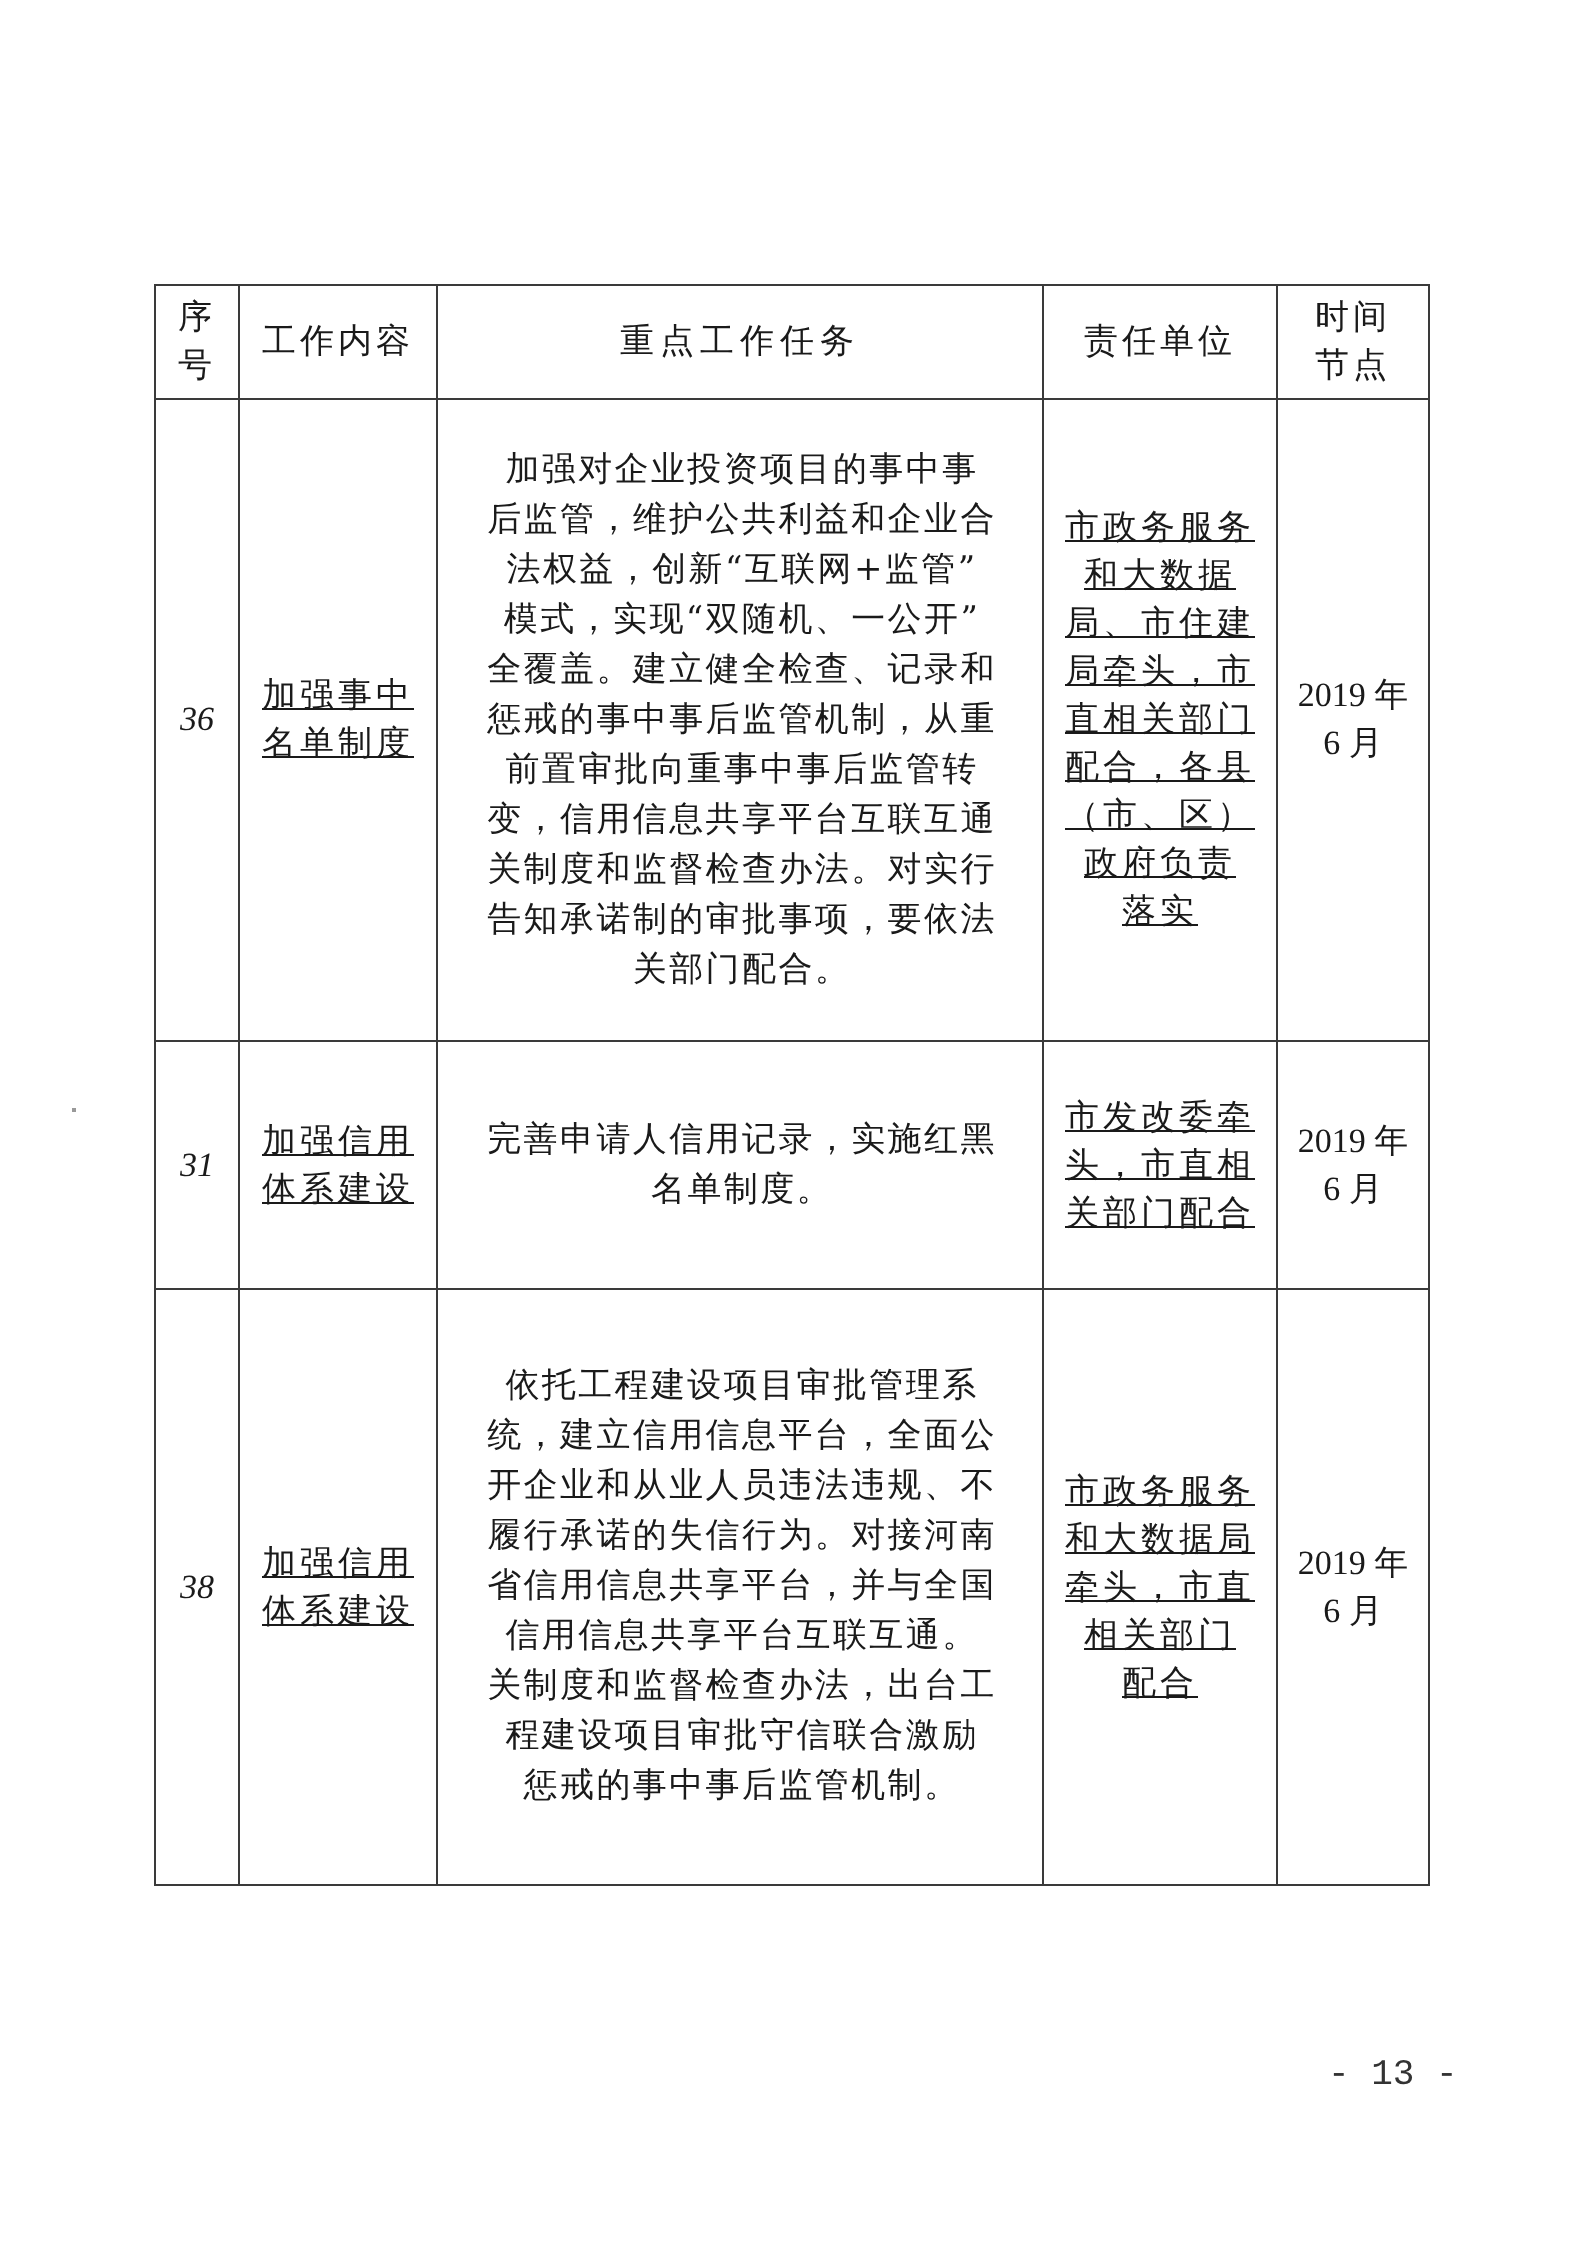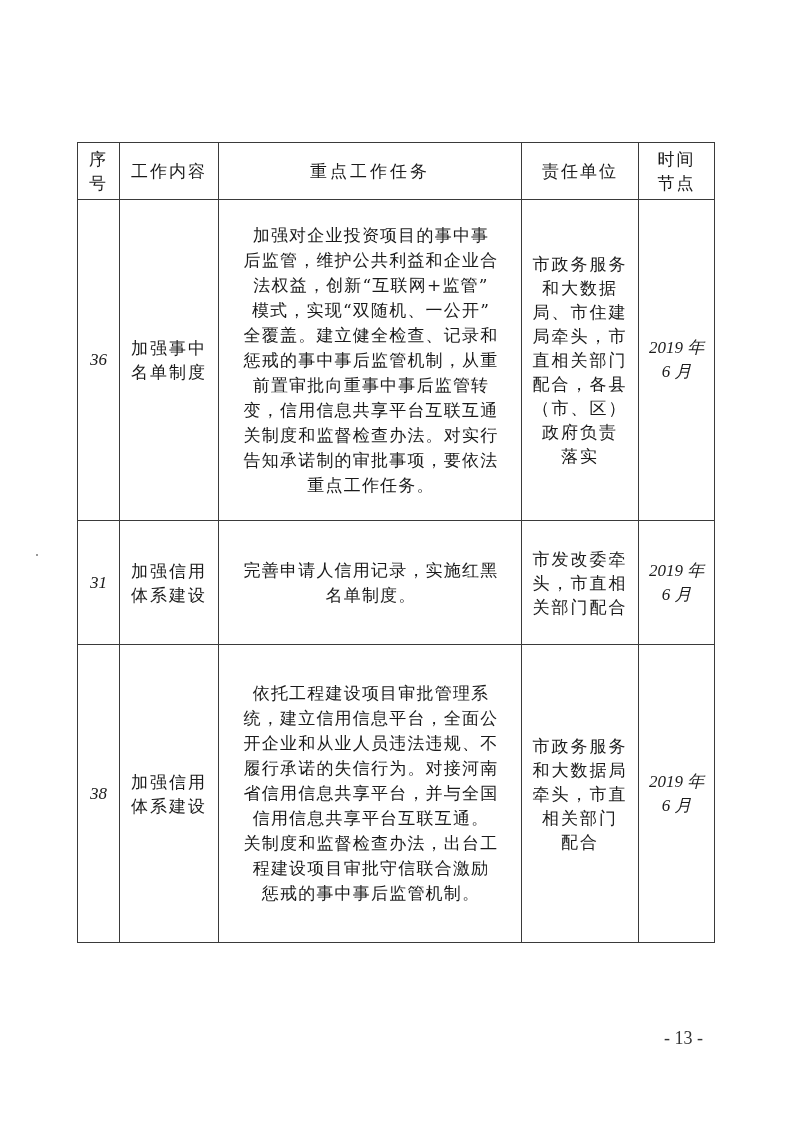--- a/index.html
+++ b/index.html
@@ -10,27 +10,27 @@
               table-layout: fixed; width: 637px; }
   table.tbl td, table.tbl th { border: 1.3px solid #3a3a3a; padding: 0; vertical-align: middle;
               text-align: center; font-weight: normal; font-size: 17px; line-height: 24px; }
   col.c0 { width: 42px; } col.c1 { width: 99px; } col.c2 { width: 303px; }
   col.c3 { width: 117px; } col.c4 { width: 76px; }
   tr.hdr { height: 57px; }
   tr.r36 { height: 321px; }
   tr.r37 { height: 124px; }
   tr.r38 { height: 298px; }
   .num { font-family: "Liberation Serif", serif; font-size: 19px; font-style: italic; }
-  .content { text-align: center; letter-spacing: 2px; padding: 0 6px; }
+  .content { text-align: center; letter-spacing: 2px; padding: 0 6px; text-decoration: underline; }
   .task { text-align: left; padding: 0 6px 0 8px !important; letter-spacing: 1.2px;
           line-height: 25px !important; }
-  .unit { letter-spacing: 2px; padding: 0 4px !important; line-height: 24px !important; }
-  .time { font-family: "Liberation Serif", serif; font-size: 18px; line-height: 24px !important; font-style: italic; }
+  .unit { letter-spacing: 2px; padding: 0 4px !important; line-height: 24px !important; text-decoration: underline; }
+  .time { font-family: "Liberation Serif", serif; font-size: 18px; line-height: 24px !important; }
   .hdr th { letter-spacing: 2px; }
-  .pgnum { position: absolute; left: 664px; top: 1028px; font-family: Liberation Serif, serif;
+  .pgnum { position: absolute; left: 664px; top: 1028px; font-family: Liberation Mono, monospace;
            font-size: 18px; color: #333; }
   .line { display: block; }
   .dot { position: absolute; left: 36px; top: 554px; width: 2px; height: 2px; background: #999; }
 </style>
 </head>
 <body>
 
 <div class="page">
   <div class="dot"></div>
 
@@ -67,21 +67,21 @@
         <span class="line">加强对企业投资项目的事中事</span>
         <span class="line">后监管，维护公共利益和企业合</span>
         <span class="line">法权益，创新“互联网+监管”</span>
         <span class="line">模式，实现“双随机、一公开”</span>
         <span class="line">全覆盖。建立健全检查、记录和</span>
         <span class="line">惩戒的事中事后监管机制，从重</span>
         <span class="line">前置审批向重事中事后监管转</span>
         <span class="line">变，信用信息共享平台互联互通</span>
         <span class="line">关制度和监督检查办法。对实行</span>
         <span class="line">告知承诺制的审批事项，要依法</span>
-        <span class="line">重点工作任务。</span>
+        <span class="line">关部门配合。</span>
       </td>
       <td class="unit">
         <span class="line">市政务服务</span>
         <span class="line">和大数据</span>
         <span class="line">局、市住建</span>
         <span class="line">局牵头，市</span>
         <span class="line">直相关部门</span>
         <span class="line">配合，各县</span>
         <span class="line">（市、区）</span>
         <span class="line">政府负责</span>

